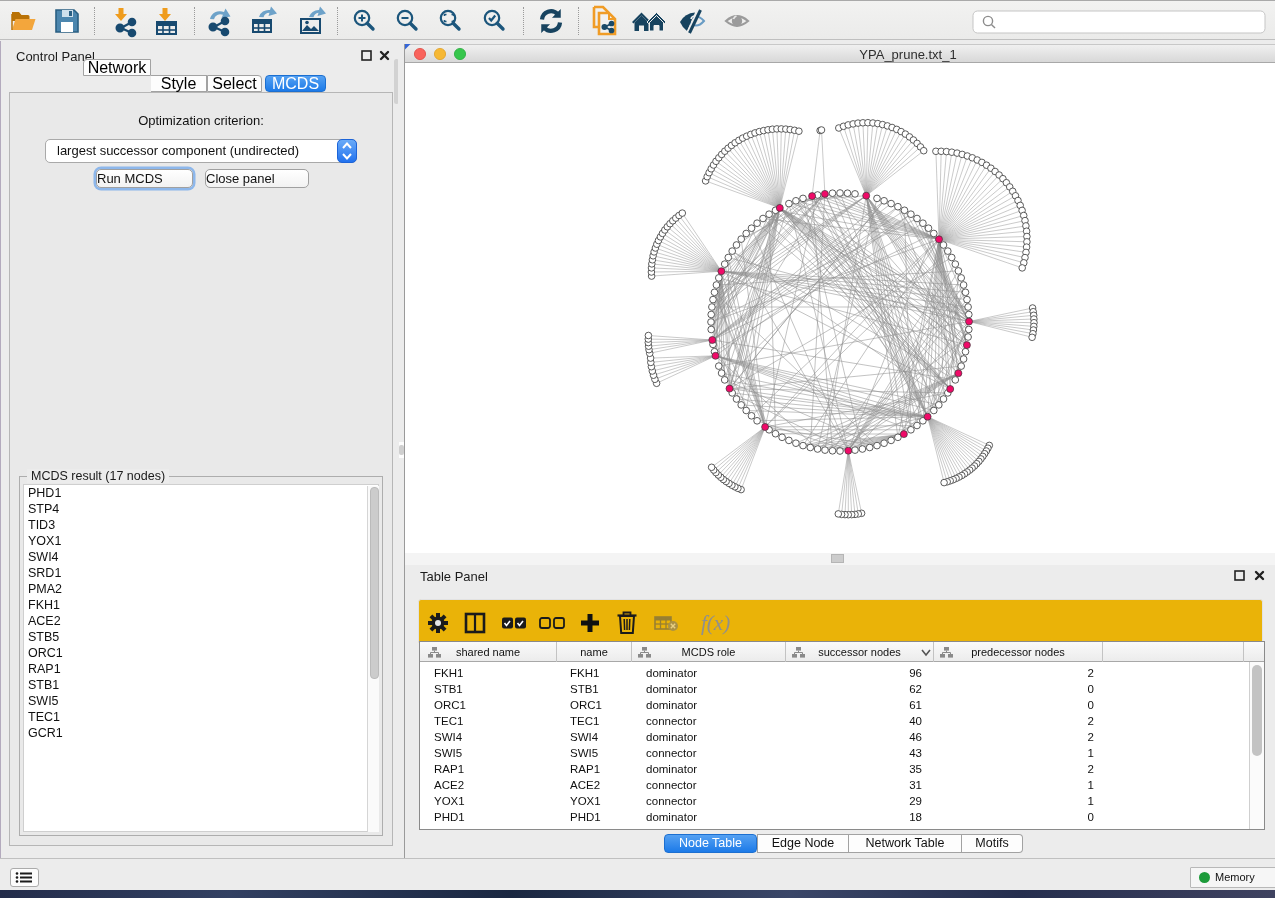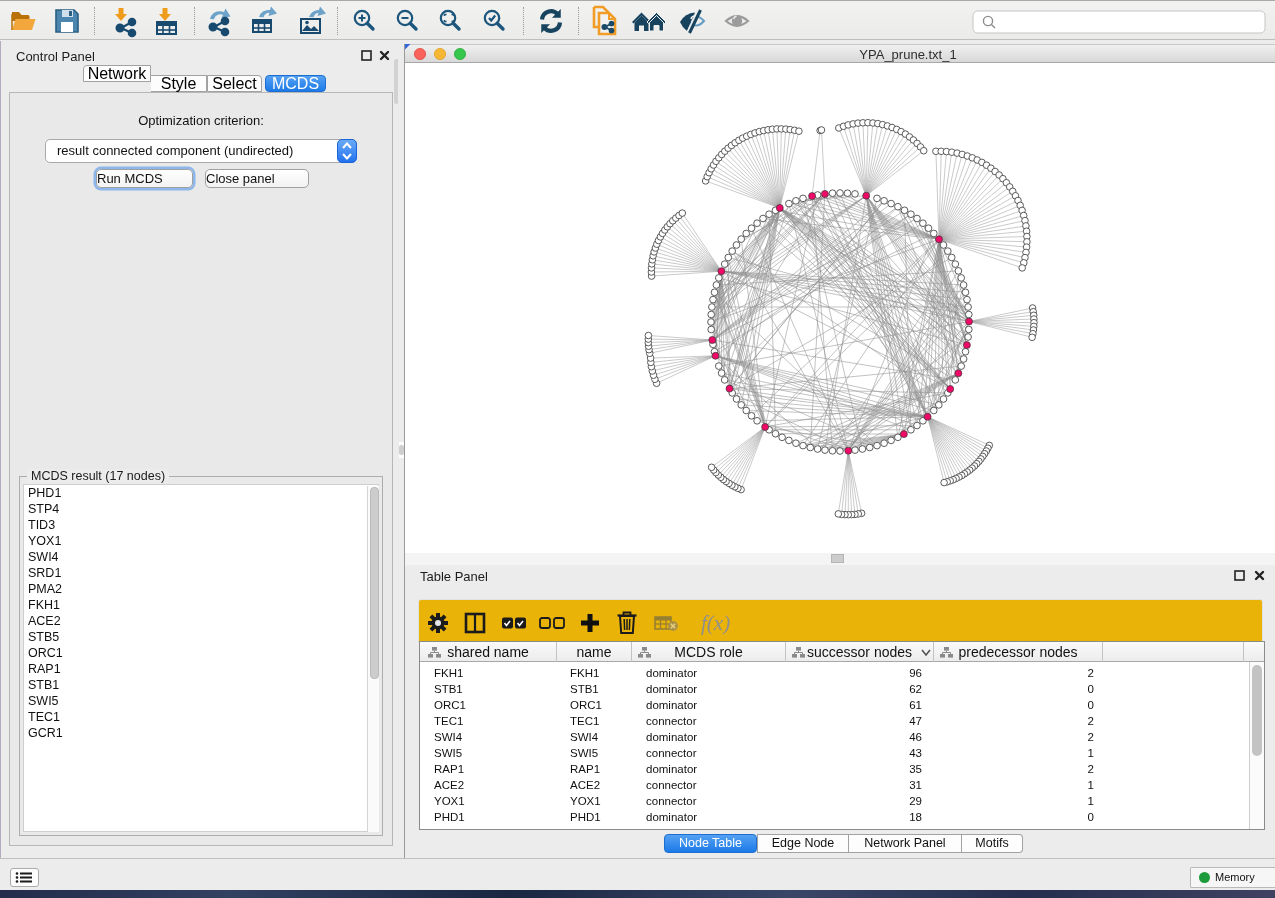--- a/index.html
+++ b/index.html
@@ -18,21 +18,21 @@
 #mlist{left:22px;top:443px;width:356px;height:348px;background:#fff;border:1px solid #cfcfcf;font-size:12.5px;color:#111}
 #mlist div{height:16px;line-height:16px;padding-left:4px}
 #netwin{left:405px;top:44px;width:870px;height:521px;box-shadow:-1px 0 0 #9a9a9a}
 #nettitle{left:0;top:0;width:870px;height:19px;background:linear-gradient(#f0f0f0,#d8d8d8);border-bottom:1px solid #a8a8a8;border-top:1px solid #c8c8c8}
 #netcanvas{left:0;top:19px;width:870px;height:490px;background:#fff;box-shadow:-1px 0 0 #9a9a9a}
 #netscroll{left:0;top:509px;width:870px;height:12px;background:#f4f4f4}
 #tablepanel{left:405px;top:565px;width:870px;height:293px;background:#ececec;box-shadow:-1px 0 0 #9a9a9a}
 #tbltoolbar{left:13px;top:34px;width:845px;height:45px;background:#eab308;border:1px solid #e2e2e2;border-radius:3px}
 #tblgrid{left:14px;top:76px;width:846px;height:189px;background:#fff;border:1px solid #8a8a8a;font-size:11.5px;color:#111}
 #tblhead{position:absolute;left:0;top:0;width:844px;height:20px;background:linear-gradient(#fafafa,#ececec);border-bottom:1px solid #a8a8a8}
-.hcol{position:absolute;top:0;height:20px;border-right:1px solid #c3c3c3;text-align:center;line-height:20px;font-size:14px;color:#111}
+.hcol{position:absolute;top:0;height:20px;border-right:1px solid #c3c3c3;text-align:center;line-height:20px;font-size:11px;color:#111}
 .trow{position:absolute;left:0;width:828px;height:16px;line-height:16px}
 .tc{position:absolute;top:0;height:16px}
 .num{text-align:right}
 .btab{position:absolute;top:269px;height:19px;background:#fdfdfd;border:1px solid #a2a2a2;font-size:12.5px;color:#111;text-align:center;line-height:17px}
 #statusbar{left:0;top:858px;width:1275px;height:32px;background:#ececec;border-top:1px solid #c0c0c0}
 #deskstrip{left:0;top:890px;width:1275px;height:8px;background:linear-gradient(90deg,#232c4a,#324062 18%,#1a2741 40%,#3a4668 62%,#252e4e 80%,#3f4260)}
 </style></head><body>
 <div id="toolbar" class="abs">
 <svg width="1275" height="40" viewBox="0 0 1275 40">
 
@@ -181,28 +181,28 @@
 <div class="tsep" style="left:337px"></div>
 <div class="tsep" style="left:523px"></div>
 <div class="tsep" style="left:578px"></div>
 </div>
 <div id="ctlpanel" class="abs">
  <div class="abs paneltitle" style="left:15px;top:8px">Control Panel</div>
  <svg class="abs" style="left:360px;top:9px" width="30" height="13" viewBox="0 0 30 13">
   <rect x="1" y="1" width="9" height="9" fill="none" stroke="#222" stroke-width="1.6"></rect>
   <path d="M20,2 L27,9 M27,2 L20,9" stroke="#222" stroke-width="2.4" stroke-linecap="round"></path>
  </svg>
- <div class="tab" style="left:82px;top:24px;width:68px;border-radius:4px 0 0 0">Network</div>
+ <div class="tab" style="left:82px;top:18px;width:68px;border-radius:4px 0 0 0">Network</div>
  <div class="tab" style="left:150px;top:34px;width:56px;border-left:none">Style</div>
  <div class="tab" style="left:206px;top:34px;width:55px;border-radius:0 4px 0 0;border-right:1px solid #a2a2a2">Select</div>
  <div class="tab tabsel" style="left:264px;top:34px;width:61px">MCDS</div>
  <div id="tabpane" class="abs"></div>
  <div class="abs" style="left:393px;top:18px;width:5px;height:45px;background:#d2d2d2;border-radius:2.5px"></div>
  <div class="abs" style="left:8px;top:72px;width:384px;text-align:center;font-size:13px;color:#111">Optimization criterion:</div>
- <div id="combo" class="abs">result connected component (undirected)</div>
+ <div id="combo" class="abs">largest successor component (undirected)</div>
  <div id="combocap" class="abs"></div>
  <svg class="abs" style="left:336px;top:98px" width="20" height="24" viewBox="0 0 20 24">
   <path d="M6,9 L10,4.5 L14,9" fill="none" stroke="#fff" stroke-width="2"></path>
   <path d="M6,15 L10,19.5 L14,15" fill="none" stroke="#fff" stroke-width="2"></path>
  </svg>
  <div class="btn" style="left:95px;top:128px;width:97px;box-shadow:0 0 0 2.5px rgba(110,165,235,.75)">Run MCDS</div>
  <div class="btn" style="left:204px;top:128px;width:104px">Close panel</div>
  <div id="grp" class="abs"></div>
  <div id="grplbl" class="abs">MCDS result (17 nodes)</div>
  <div id="mlist" class="abs">
@@ -1068,21 +1068,21 @@
         <span class="tc" style="left:14px">ORC1</span>
         <span class="tc" style="left:150px">ORC1</span>
         <span class="tc" style="left:226px">dominator</span>
         <span class="tc num" style="left:402px;width:100px">61</span>
         <span class="tc num" style="left:574px;width:100px">0</span>
       </div>
       <div class="trow" style="top:71px">
         <span class="tc" style="left:14px">TEC1</span>
         <span class="tc" style="left:150px">TEC1</span>
         <span class="tc" style="left:226px">connector</span>
-        <span class="tc num" style="left:402px;width:100px">47</span>
+        <span class="tc num" style="left:402px;width:100px">40</span>
         <span class="tc num" style="left:574px;width:100px">2</span>
       </div>
       <div class="trow" style="top:87px">
         <span class="tc" style="left:14px">SWI4</span>
         <span class="tc" style="left:150px">SWI4</span>
         <span class="tc" style="left:226px">dominator</span>
         <span class="tc num" style="left:402px;width:100px">46</span>
         <span class="tc num" style="left:574px;width:100px">2</span>
       </div>
       <div class="trow" style="top:103px">
@@ -1119,21 +1119,21 @@
         <span class="tc" style="left:226px">dominator</span>
         <span class="tc num" style="left:402px;width:100px">18</span>
         <span class="tc num" style="left:574px;width:100px">0</span>
       </div>
   <div class="abs" style="left:829px;top:20px;width:15px;height:167px;border-left:1px solid #cfcfcf;background:#fbfbfb">
    <div class="abs" style="left:2px;top:3px;width:10px;height:91px;background:#c3c3c3;border-radius:5px"></div>
   </div>
  </div>
  <div class="btab" style="left:259px;width:93px;background:linear-gradient(#55a1f2,#1c7ae8);color:#fff;border:1px solid #1c6fd0;border-radius:4px">Node Table</div>
  <div class="btab" style="left:352px;width:92px;border-radius:0">Edge Node</div>
- <div class="btab" style="left:444px;width:113px;border-left:none;border-radius:0">Network Panel</div>
+ <div class="btab" style="left:444px;width:113px;border-left:none;border-radius:0">Network Table</div>
  <div class="btab" style="left:557px;width:61px;border-left:none;border-radius:0 4px 4px 0">Motifs</div>
 </div>
 <div id="statusbar" class="abs">
  <div class="abs" style="left:10px;top:9px;width:29px;height:19px;background:#fdfdfd;border:1px solid #ababab;border-radius:3px">
   <svg width="27" height="17" viewBox="0 0 27 17">
    <g stroke="#1b1b1b" stroke-width="2">
           <line x1="9" y1="4.5" x2="21" y2="4.5"></line>
           <line x1="9" y1="8.5" x2="21" y2="8.5"></line>
           <line x1="9" y1="12.5" x2="21" y2="12.5"></line>
         </g>

